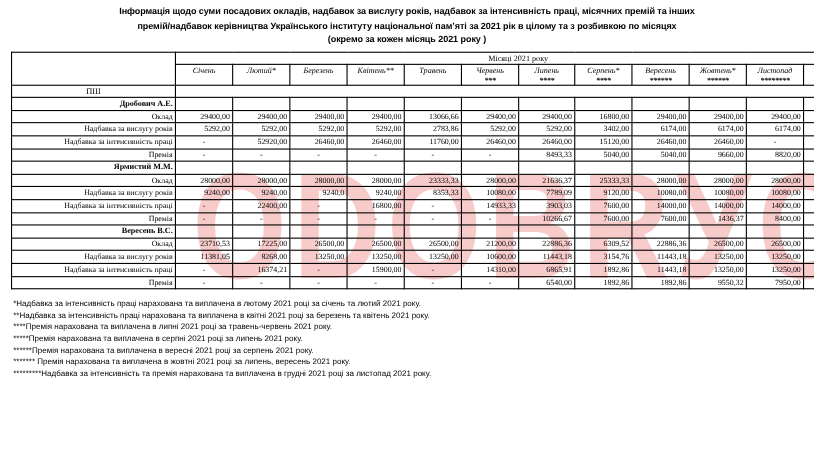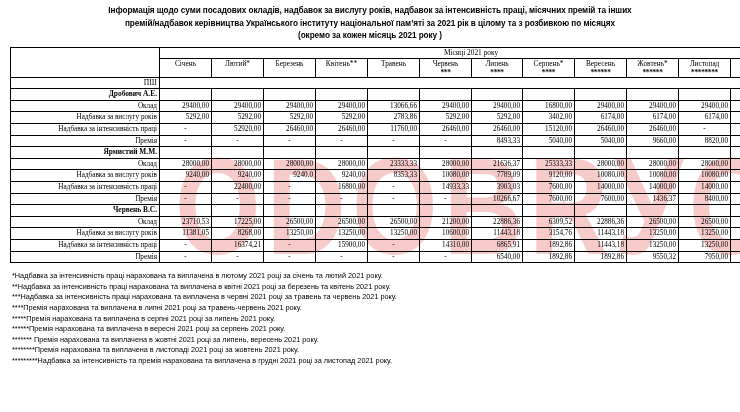--- a/index.html
+++ b/index.html
@@ -81,30 +81,31 @@
     text-align: center;
     font-size: 7.4px;
     padding-top: 1px; padding-bottom: 1px;
   }
   .hdr-col {
     text-align: center;
     font-weight: bold;
     font-size: 7.3px;
     vertical-align: top;
     padding-top: 2px;
+    font-style: italic;
   }
   .hdr-col .stars {
     display: block;
     font-weight: bold;
     font-size: 7.3px;
     line-height: 7px;
     letter-spacing: -0.3px;
   }
   .hdr-pip {
-    text-align: right;
+    text-align: center;
     font-weight: bold;
     font-size: 7.6px;
     vertical-align: middle;
     margin-left: 35px;
   }
   tr.person td {
     font-weight: bold;
     font-size: 7.4px;
   }
 
@@ -326,21 +327,21 @@
             <td class="dash">-</td>
             <td class="dash">-</td>
             <td class="num">10266,67</td>
             <td class="num">7600,00</td>
             <td class="num">7600,00</td>
             <td class="num">1436,37</td>
             <td class="num">8400,00</td>
             <td class="num">5600,00</td>
           </tr>
           <tr class="person">
-            <td class="label">Червень В.С.</td>
+            <td class="label">Вересень В.С.</td>
             <td>&nbsp;</td>
             <td>&nbsp;</td>
             <td>&nbsp;</td>
             <td>&nbsp;</td>
             <td>&nbsp;</td>
             <td>&nbsp;</td>
             <td>&nbsp;</td>
             <td>&nbsp;</td>
             <td>&nbsp;</td>
             <td>&nbsp;</td>
@@ -407,22 +408,20 @@
             <td class="num">7950,00</td>
             <td class="num">5300,00</td>
           </tr>
         </tbody>
     </table>
   </div>
 
   <div class="notes" id="footnotes">
       <div>*Надбавка за інтенсивність праці нарахована та виплачена в лютому 2021 році за січень та лютий 2021 року.</div>
       <div>**Надбавка за інтенсивність праці нарахована та виплачена в квітні 2021 році за березень та квітень 2021 року.</div>
-      <div>***Надбавка за інтенсивність праці нарахована та виплачена в червні 2021 році за травень та червень 2021 року.</div>
       <div>****Премія нарахована та виплачена в липні 2021 році за травень-червень 2021 року.</div>
       <div>*****Премія нарахована та виплачена в серпні 2021 році за липень 2021 року.</div>
       <div>******Премія нарахована та виплачена в вересні 2021 році за серпень 2021 року.</div>
       <div>******* Премія нарахована та виплачена в жовтні 2021 році за липень, вересень 2021 року.</div>
-      <div>********Премія нарахована та виплачена в листопаді 2021 році за жовтень 2021 року.</div>
       <div>*********Надбавка за інтенсивність та премія нарахована та виплачена в грудні 2021 році за листопад 2021 року.</div>
     </div>
 
 </div>
 
 </body></html>

